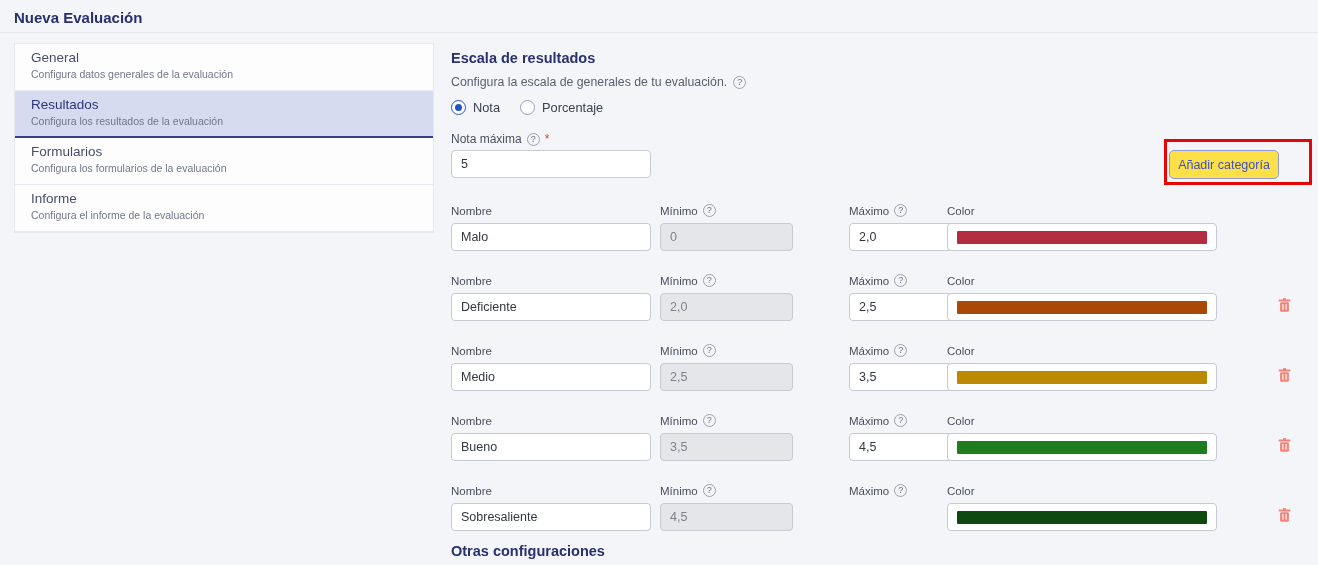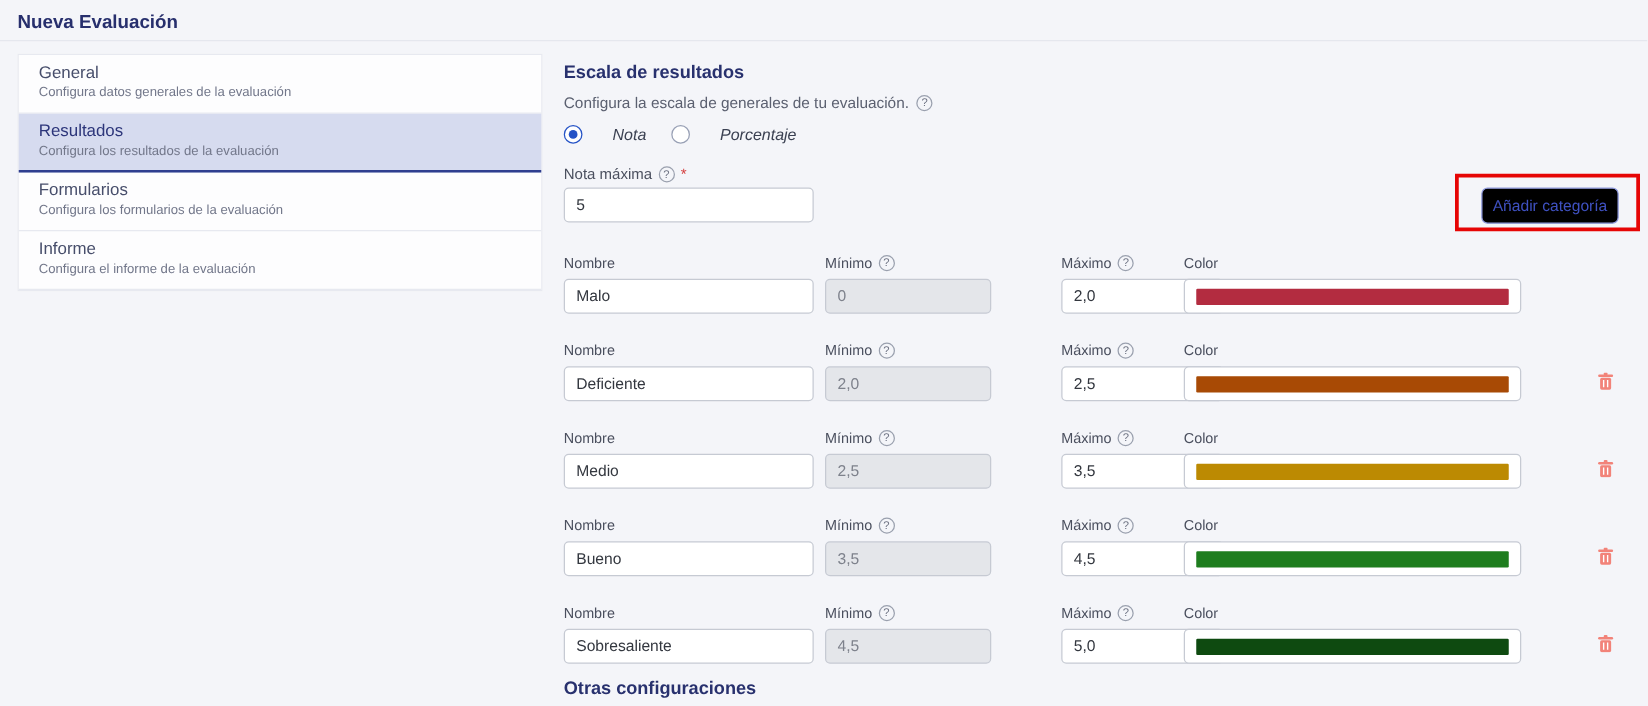--- a/index.html
+++ b/index.html
@@ -62,21 +62,21 @@
   }
   .help-icon {
     display: inline-flex; align-items: center; justify-content: center;
     width: 13px; height: 13px; border: 1px solid #9aa0ae; border-radius: 50%;
     font-size: 9px; color: #6e7383; flex: 0 0 auto; line-height: 1;
   }
   .radio-group {
     position: absolute; left: 0; top: 100px;
     display: flex; gap: 20px; align-items: center;
   }
-  .radio-option { display: flex; align-items: center; gap: 24px; cursor: pointer; font-style: italic; }
+  .radio-option { display: flex; align-items: center; gap: 7px; cursor: pointer; }
   .radio-circle {
     width: 15px; height: 15px; border-radius: 50%;
     border: 1.5px solid #98a0b5; background: #fff;
     display: inline-flex; align-items: center; justify-content: center;
     flex: 0 0 auto;
   }
   .radio-option.checked .radio-circle { border-color: #2553c6; }
   .radio-option.checked .radio-circle::after {
     content: ""; width: 7px; height: 7px; border-radius: 50%; background: #2553c6;
   }
@@ -91,22 +91,22 @@
   .text-input {
     height: 28px; border: 1px solid #c6cad3; border-radius: 4px;
     background: #fff; padding: 0 9px; font-size: 12.5px; color: #33373f;
     font-family: "Liberation Sans", sans-serif;
     width: 100%; outline: none;
   }
   .text-input:disabled { background: #e4e6ea; color: #7e828c; }
   .max-grade-input { position: absolute; left: 0; top: 150px; width: 200px; }
 
   .add-category-btn {
-    position: absolute; left: 734px; top: 150px; width: 110px; height: 29px;
-    background: #000000; border: 1px solid #8f9ade; border-radius: 5px;
+    position: absolute; left: 718px; top: 150px; width: 110px; height: 29px;
+    background: #fde047; border: 1px solid #8f9ade; border-radius: 5px;
     color: #3f51c1; font-size: 12.5px; cursor: pointer;
     font-family: "Liberation Sans", sans-serif;
   }
   .annotation-rect {
     position: absolute; left: 713px; top: 139px; width: 148px; height: 46px;
     border: 3px solid #e60505; pointer-events: none; z-index: 5;
   }
 
   
   .rows-wrap { position: absolute; left: 0; top: 200px; width: 867px; }
@@ -351,21 +351,20 @@
         <span>Mínimo</span>
         <span class="help-icon">?</span>
       </div>
       <input class="text-input" type="text" disabled="" value="4,5" style="">
     </div>
     <div class="cat-col col-max">
       <div class="field-label">
         <span>Máximo</span>
         <span class="help-icon">?</span>
       </div>
-      <input class="text-input" type="text" value="5,0" style="">
     </div>
     <div class="cat-col col-color">
       <div class="field-label">
         <span>Color</span>
       </div>
       <div class="color-box">
         <div class="color-bar" style="background: rgb(14, 74, 16);"></div>
       </div>
     </div>
     <button class="delete-btn">

